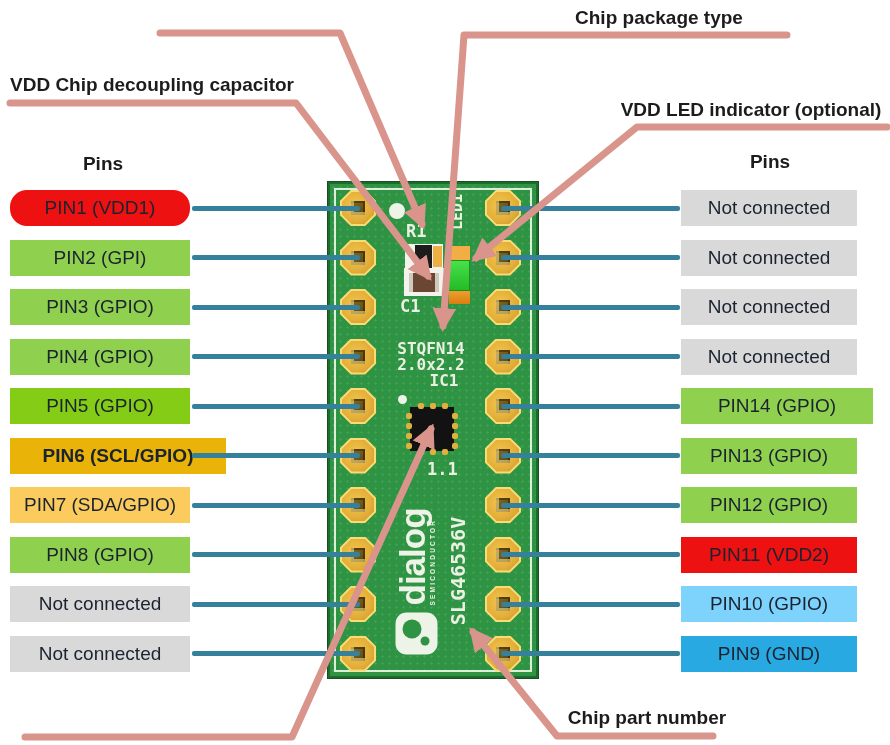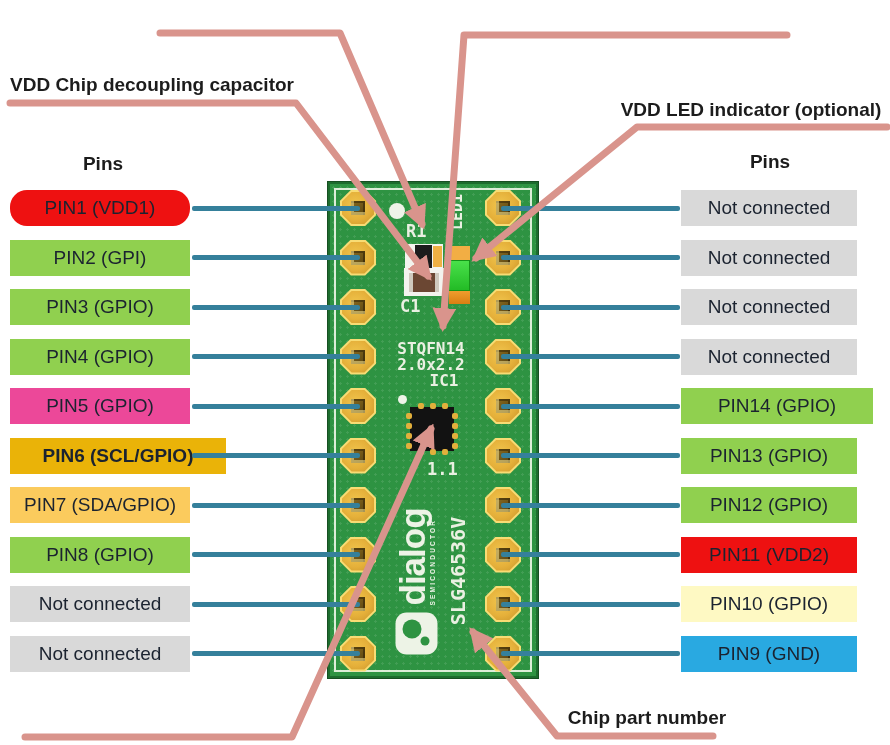--- a/index.html
+++ b/index.html
@@ -74,37 +74,38 @@
   #logo-sub{font-size:6.5px;letter-spacing:2.2px;font-weight:bold;margin-top:2px;}
 
   
   #callouts{position:absolute;left:0;top:0;z-index:40;pointer-events:none;}
 </style>
 </head>
 <body>
 
 <div id="stage">
 
+  <div class="callout-label" style="left:510px;top:7px;width:298px;">Chip package type</div>
   <div class="callout-label" style="left:0px;top:74px;width:304px;">VDD Chip decoupling capacitor</div>
   <div class="callout-label" style="left:606px;top:99px;width:290px;">VDD LED indicator (optional)</div>
   <div class="callout-label" style="left:498px;top:707px;width:298px;">Chip part number</div>
 
   <div class="pins-header" style="left:13px;top:153px;width:180px;">Pins</div>
   <div class="pins-header" style="left:684px;top:151px;width:172px;">Pins</div>
 
   <div id="left-pins">
       <div class="pin-box" style="left: 10px; top: 190px; width: 180px; background: rgb(238, 17, 17); border-radius: 17px;">PIN1 (VDD1)</div>
       <div class="connector" style="left: 192px; top: 205.5px; width: 168px; background: rgb(53, 128, 155);"></div>
       <div class="pin-box" style="left: 10px; top: 239.5px; width: 180px; background: rgb(144, 208, 79);">PIN2 (GPI)</div>
       <div class="connector" style="left: 192px; top: 255px; width: 168px; background: rgb(53, 128, 155);"></div>
       <div class="pin-box" style="left: 10px; top: 289px; width: 180px; background: rgb(144, 208, 79);">PIN3 (GPIO)</div>
       <div class="connector" style="left: 192px; top: 304.5px; width: 168px; background: rgb(53, 128, 155);"></div>
       <div class="pin-box" style="left: 10px; top: 338.5px; width: 180px; background: rgb(144, 208, 79);">PIN4 (GPIO)</div>
       <div class="connector" style="left: 192px; top: 354px; width: 168px; background: rgb(53, 128, 155);"></div>
-      <div class="pin-box" style="left: 10px; top: 388px; width: 180px; background: #ec4899;">PIN5 (GPIO)</div>
+      <div class="pin-box" style="left: 10px; top: 388px; width: 180px; background: #84cc16;">PIN5 (GPIO)</div>
       <div class="connector" style="left: 192px; top: 403.5px; width: 168px; background: rgb(53, 128, 155);"></div>
       <div class="pin-box" style="left: 10px; top: 437.5px; width: 216px; background: #eab308; font-weight: bold;">PIN6 (SCL/GPIO)</div>
       <div class="connector" style="left: 192px; top: 453px; width: 168px; background: rgb(53, 128, 155);"></div>
       <div class="pin-box" style="left: 10px; top: 487px; width: 180px; background: rgb(251, 203, 93);">PIN7 (SDA/GPIO)</div>
       <div class="connector" style="left: 192px; top: 502.5px; width: 168px; background: rgb(53, 128, 155);"></div>
       <div class="pin-box" style="left: 10px; top: 536.5px; width: 180px; background: rgb(144, 208, 79);">PIN8 (GPIO)</div>
       <div class="connector" style="left: 192px; top: 552px; width: 168px; background: rgb(53, 128, 155);"></div>
       <div class="pin-box" style="left: 10px; top: 586px; width: 180px; background: rgb(217, 217, 217);">Not connected</div>
       <div class="connector" style="left: 192px; top: 601.5px; width: 168px; background: rgb(53, 128, 155);"></div>
       <div class="pin-box" style="left: 10px; top: 635.5px; width: 180px; background: rgb(217, 217, 217);">Not connected</div>
@@ -120,21 +121,21 @@
       <div class="pin-box" style="left: 681px; top: 338.5px; width: 176px; background: rgb(217, 217, 217);">Not connected</div>
       <div class="connector" style="left: 501px; top: 354px; width: 179px; background: rgb(53, 128, 155);"></div>
       <div class="pin-box" style="left: 681px; top: 388px; width: 192px; background: rgb(144, 208, 79);">PIN14 (GPIO)</div>
       <div class="connector" style="left: 501px; top: 403.5px; width: 179px; background: rgb(53, 128, 155);"></div>
       <div class="pin-box" style="left: 681px; top: 437.5px; width: 176px; background: rgb(144, 208, 79);">PIN13 (GPIO)</div>
       <div class="connector" style="left: 501px; top: 453px; width: 179px; background: rgb(53, 128, 155);"></div>
       <div class="pin-box" style="left: 681px; top: 487px; width: 176px; background: rgb(144, 208, 79);">PIN12 (GPIO)</div>
       <div class="connector" style="left: 501px; top: 502.5px; width: 179px; background: rgb(53, 128, 155);"></div>
       <div class="pin-box" style="left: 681px; top: 536.5px; width: 176px; background: rgb(238, 17, 17);">PIN11 (VDD2)</div>
       <div class="connector" style="left: 501px; top: 552px; width: 179px; background: rgb(53, 128, 155);"></div>
-      <div class="pin-box" style="left: 681px; top: 586px; width: 176px; background: #fef9c3;">PIN10 (GPIO)</div>
+      <div class="pin-box" style="left: 681px; top: 586px; width: 176px; background: #7dd3fc;">PIN10 (GPIO)</div>
       <div class="connector" style="left: 501px; top: 601.5px; width: 179px; background: rgb(53, 128, 155);"></div>
       <div class="pin-box" style="left: 681px; top: 635.5px; width: 176px; background: rgb(41, 169, 225);">PIN9 (GND)</div>
       <div class="connector" style="left: 501px; top: 651px; width: 179px; background: rgb(53, 128, 155);"></div>
     </div>
   <div id="pads">
       <div class="pad" style="left: 340px; top: 190px;">
         <div class="pad-face"></div>
         <div class="pad-hole"></div>
       </div>
       <div class="pad" style="left: 340px; top: 239.5px;">

